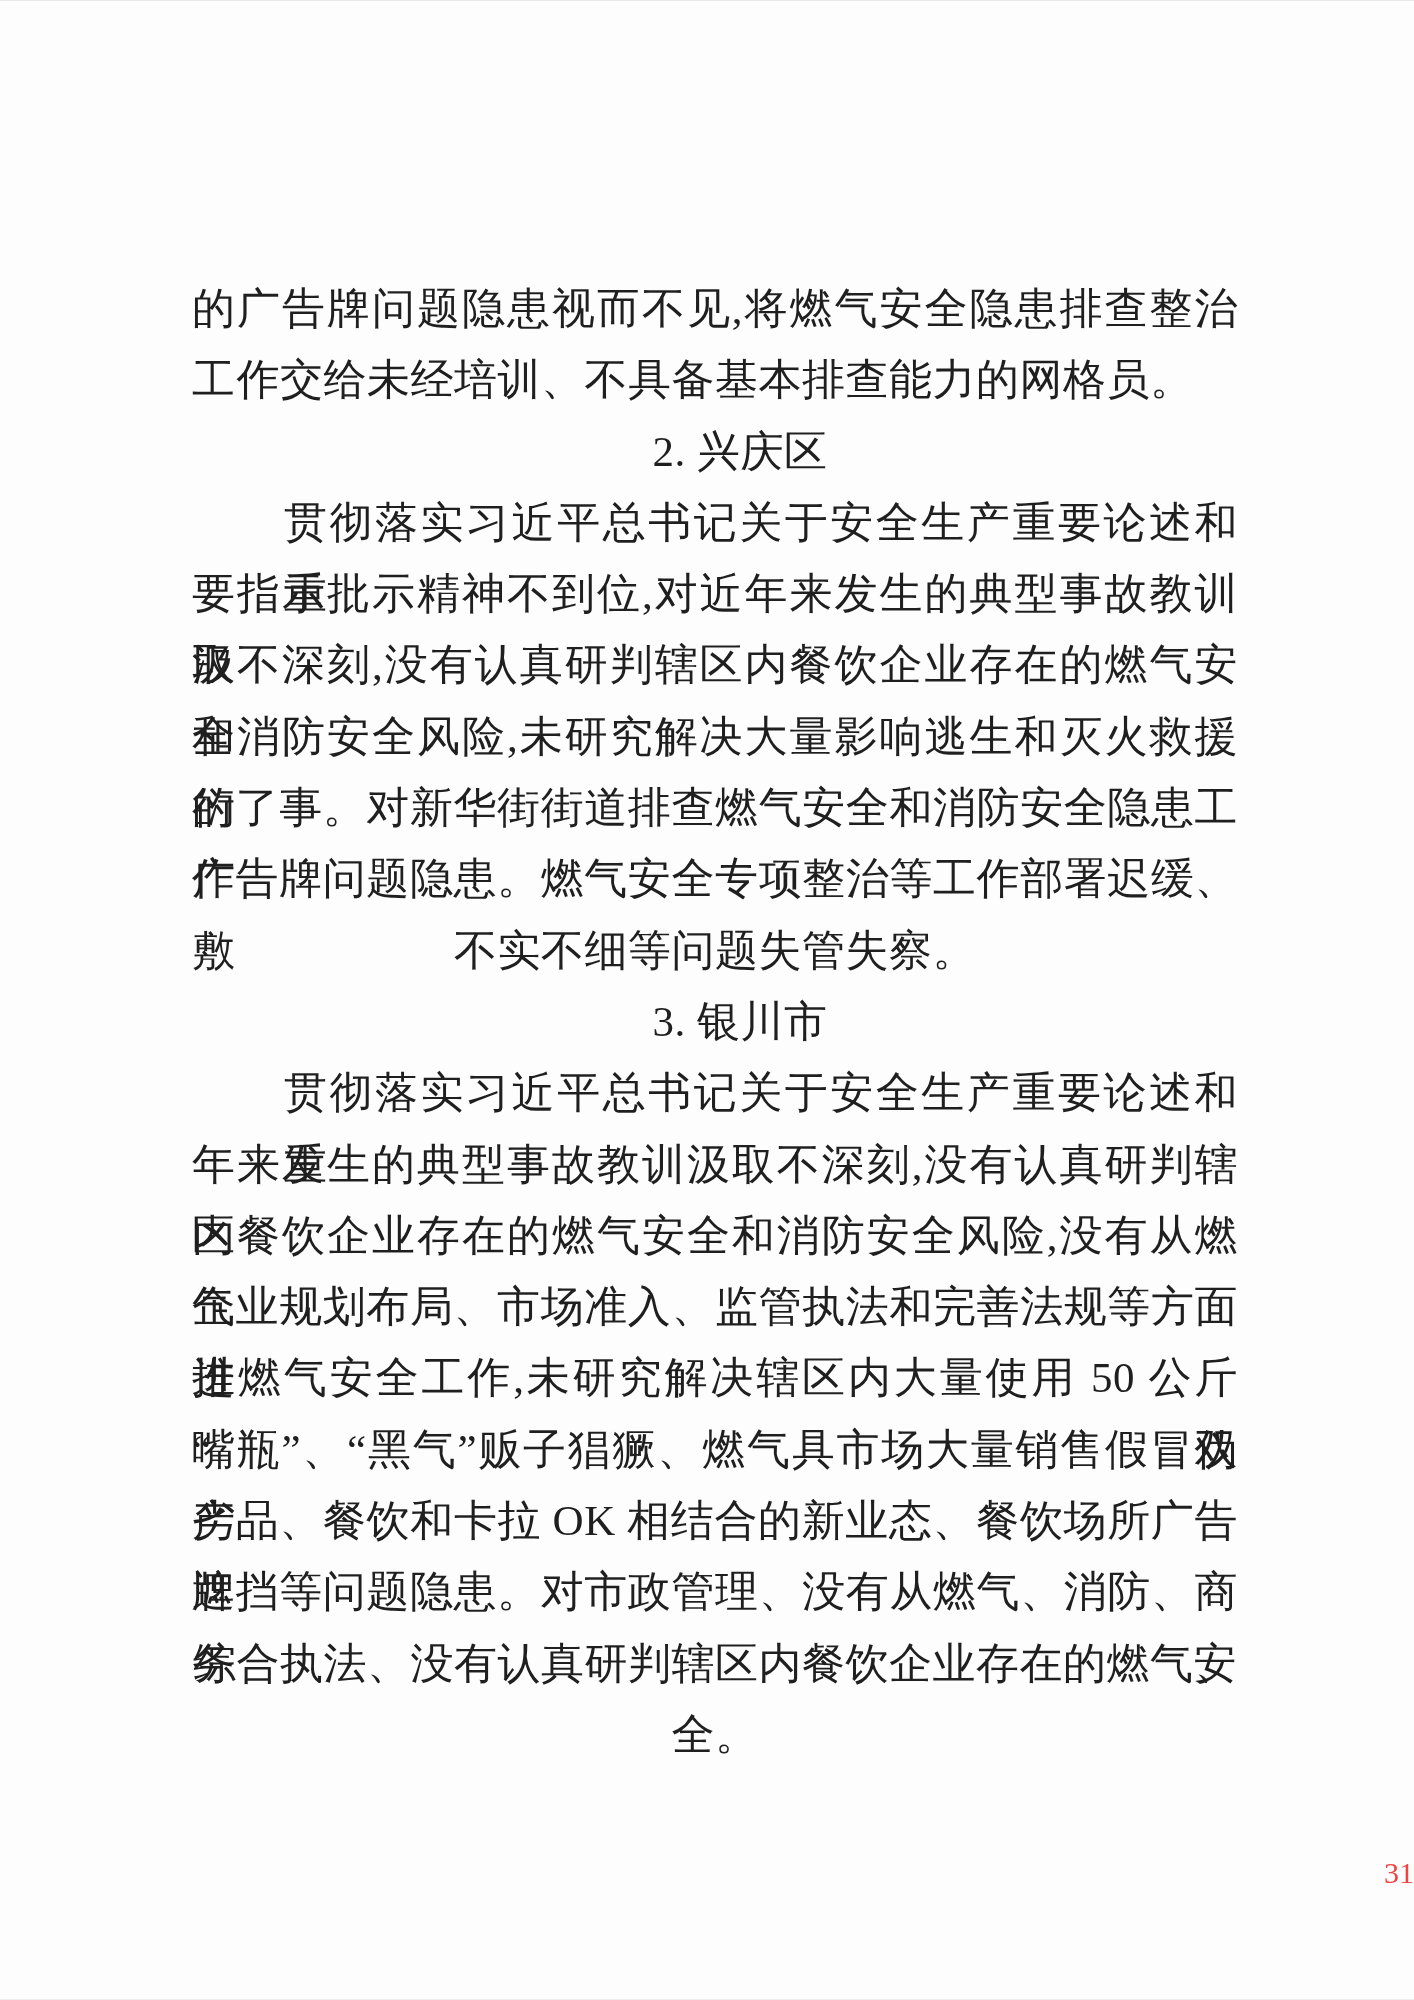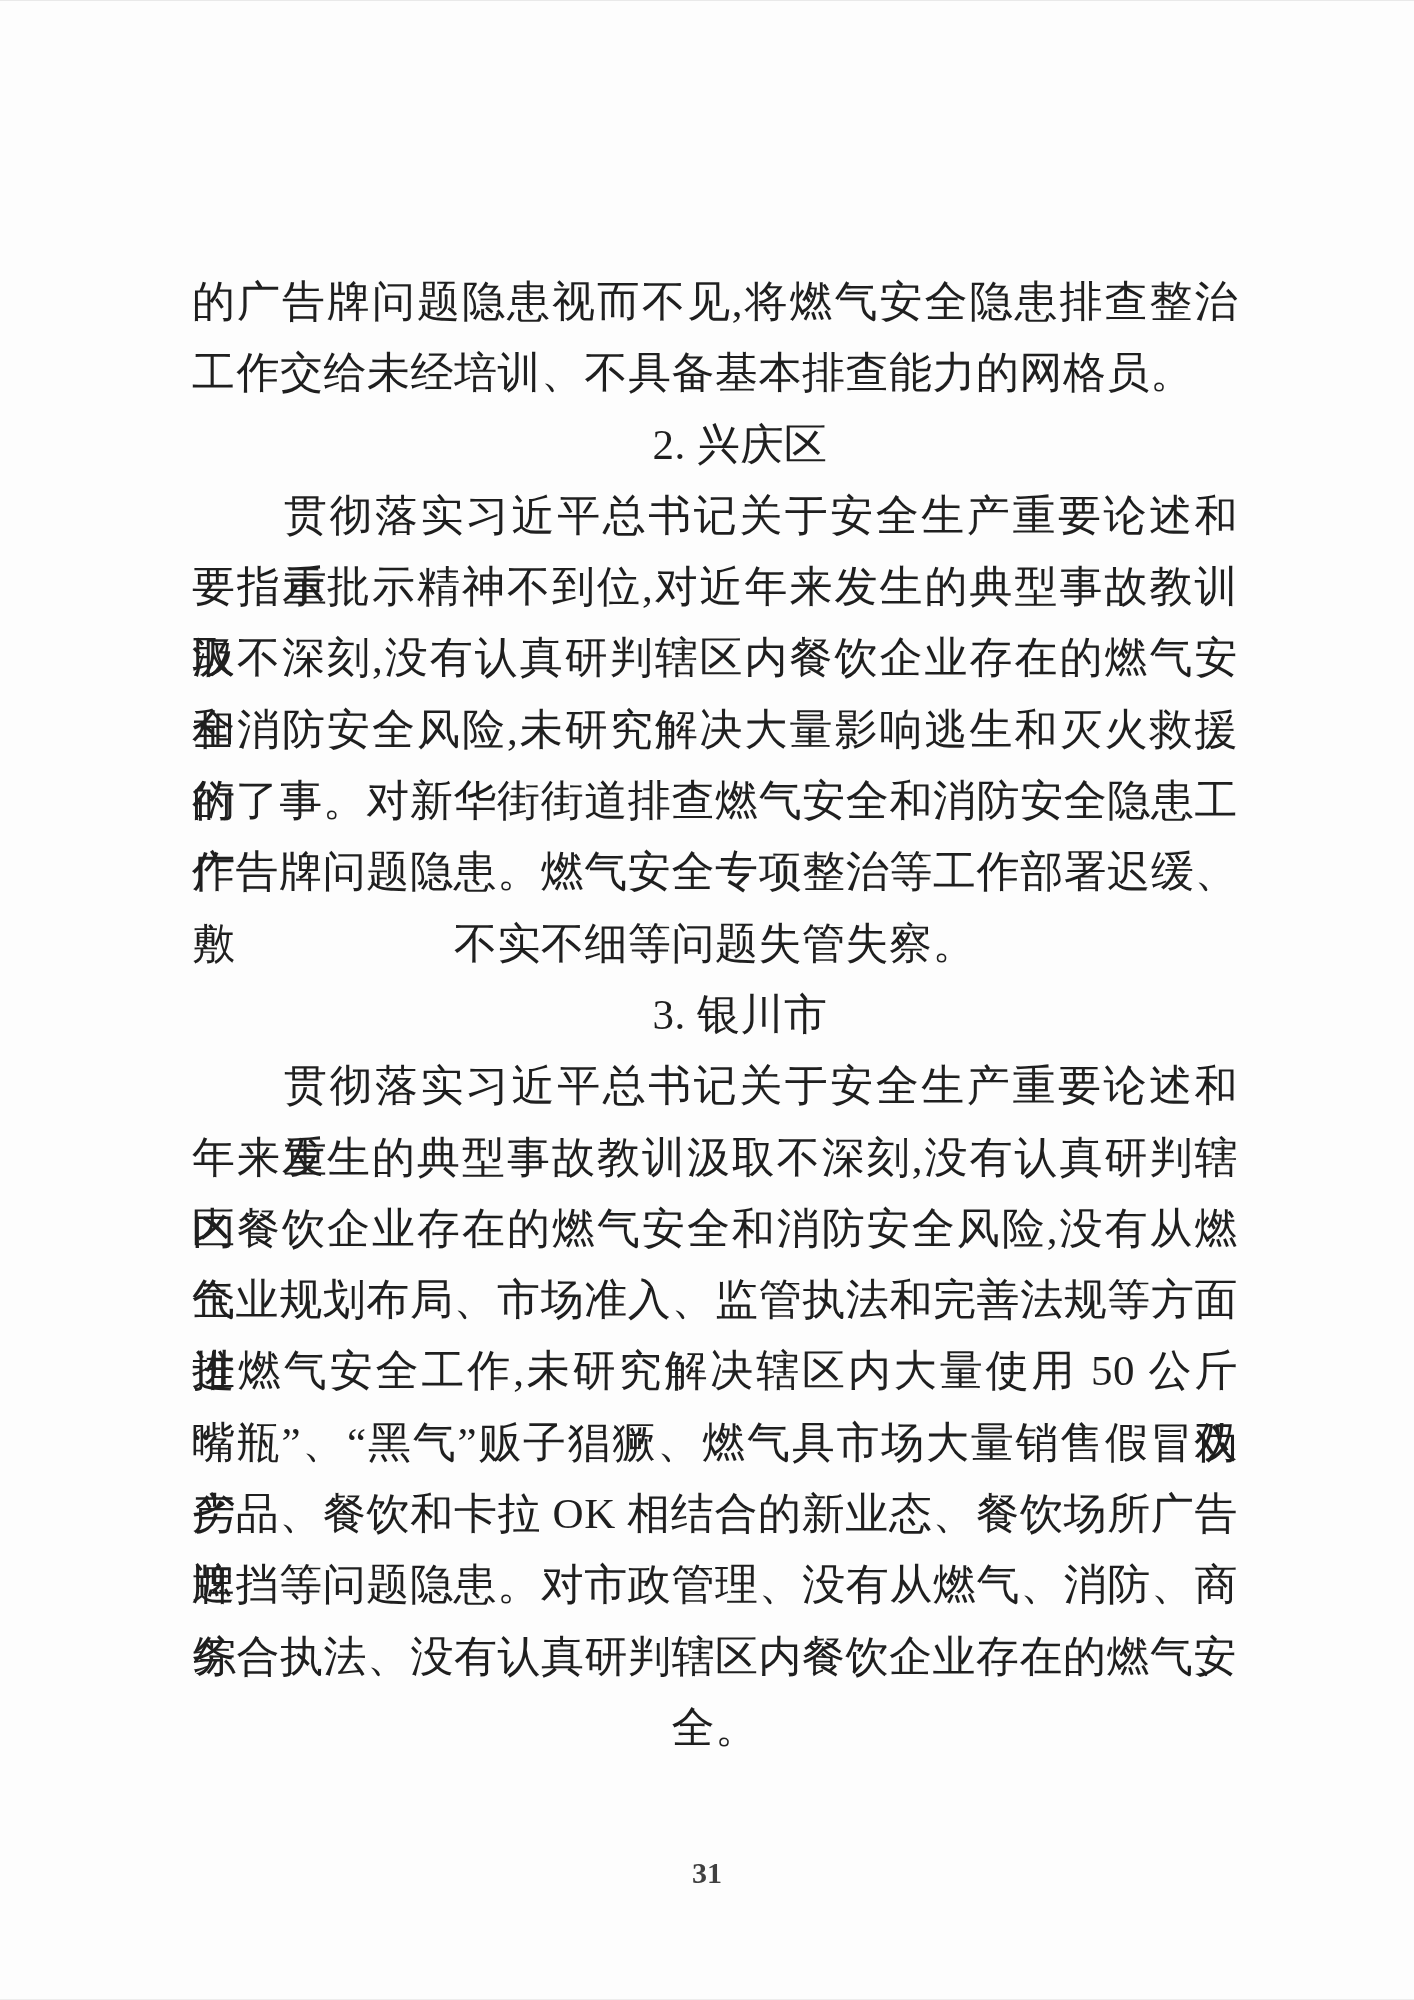--- a/index.html
+++ b/index.html
@@ -15,21 +15,21 @@
   .page{
     position:relative;
     width:1414px;height:2000px;
     background:var(--paper);
     color:var(--ink);
     overflow:hidden;
     box-shadow:inset 0 1px 0 #e9e9e9, inset 0 -1px 0 #ededed;
   }
   .text-block{
     position:absolute;
-    left:192px;top:266px;
+    left:192px;top:273px;
     width:1046px;
   }
   .line{
     height:71.3px;
     line-height:71.3px;
     font-size:43px;
     letter-spacing:0.5px;
     white-space:normal;
     color:var(--ink);
   }
@@ -42,26 +42,25 @@
   
   .line.end{
     text-align:center;
   }
   .line.para-first{padding-left:92px;}
   .line.heading{padding-left:50px;}
   .page-number{
     position:absolute;
     left:0;top:1856px;
     width:100%;
-    text-align:center;
+    text-align:right;
     font-size:30px;
     line-height:34px;
-    color:#404040;
+    color:#ef4444;
     font-family:"Liberation Serif","DejaVu Serif",serif;
-    font-weight:bold;
   }
 </style>
 </head>
 <body>
 
 <div class="page">
   <main class="text-block" id="text-block">
       <div class="line body fill">的广告牌问题隐患视而不见,将燃气安全隐患排查整治工</div>
       <div class="line body end">作交给未经培训、不具备基本排查能力的网格员。</div>
       <div class="line heading end">2. 兴庆区</div>

